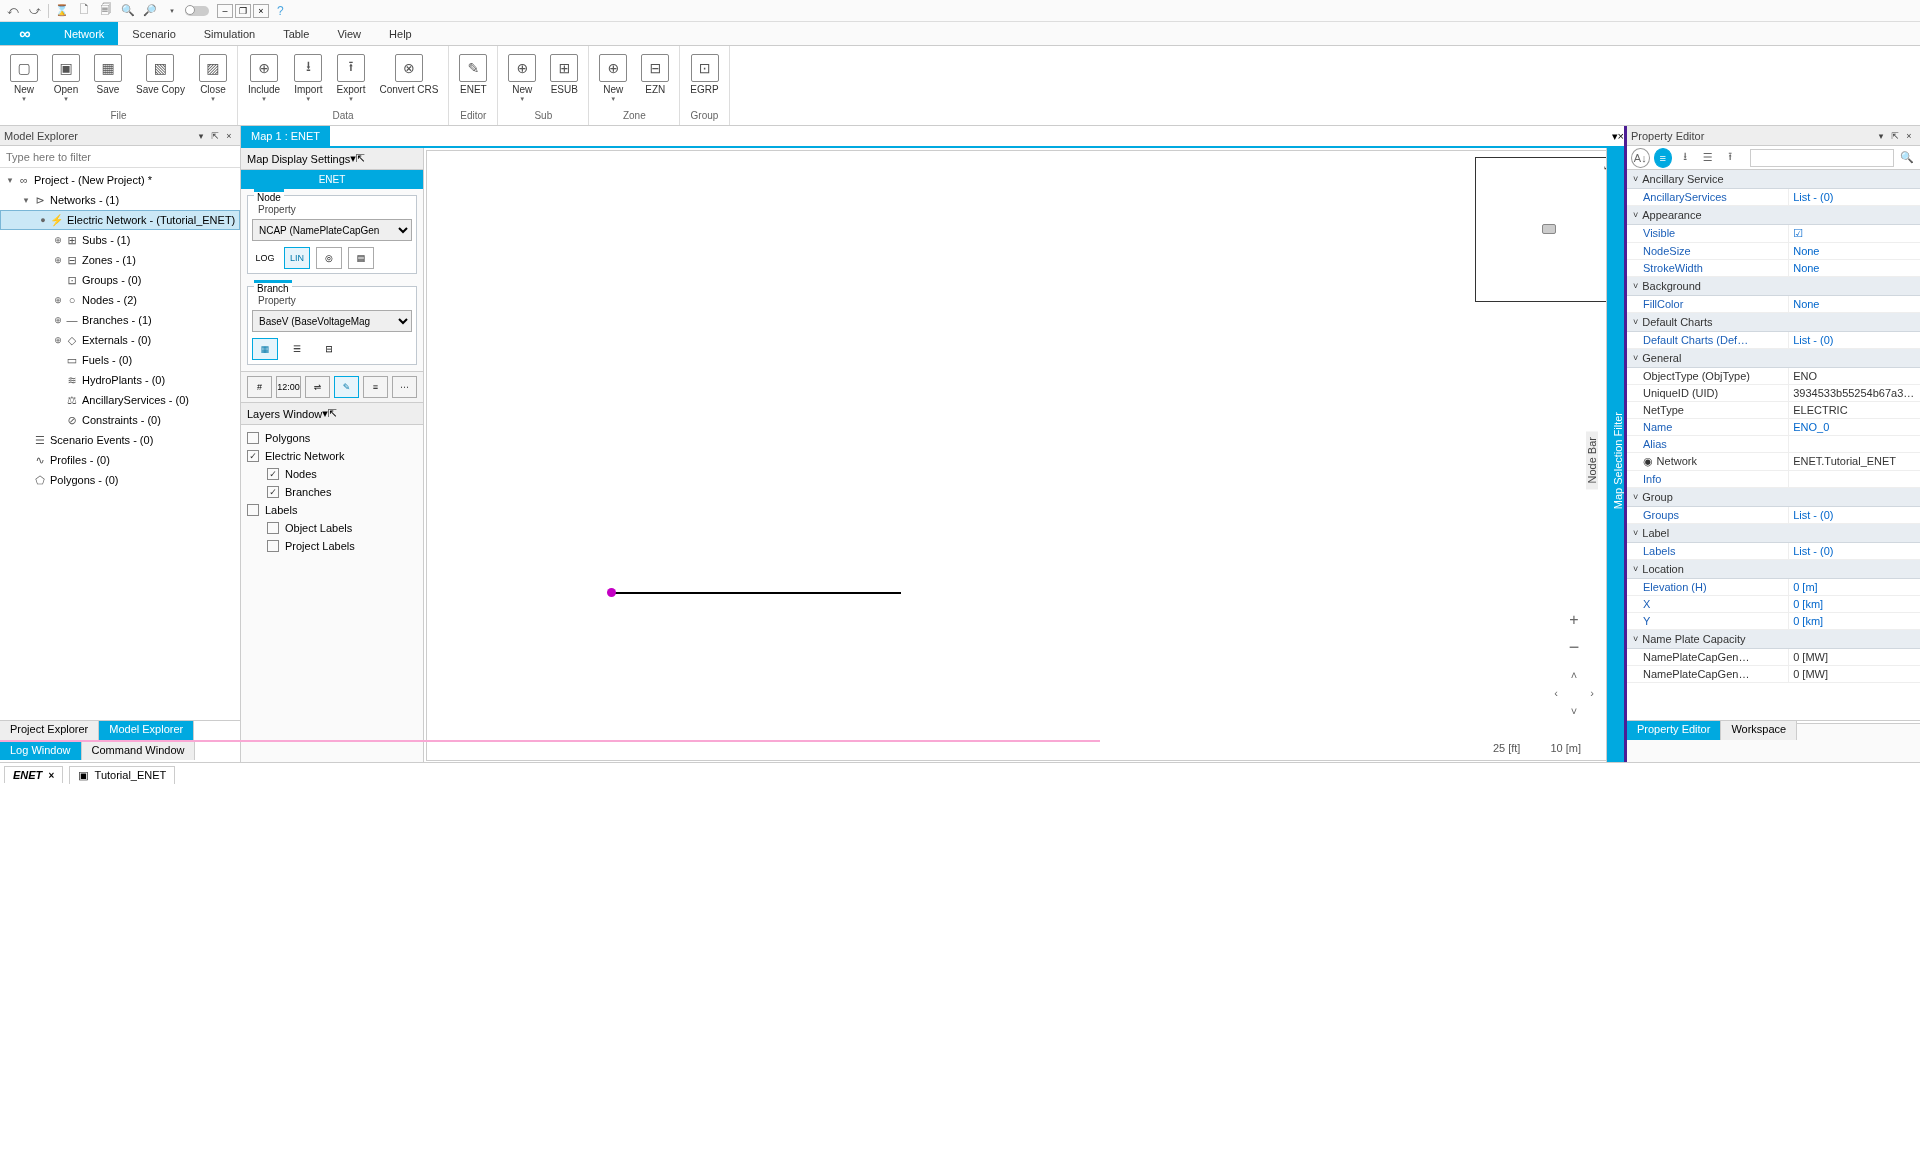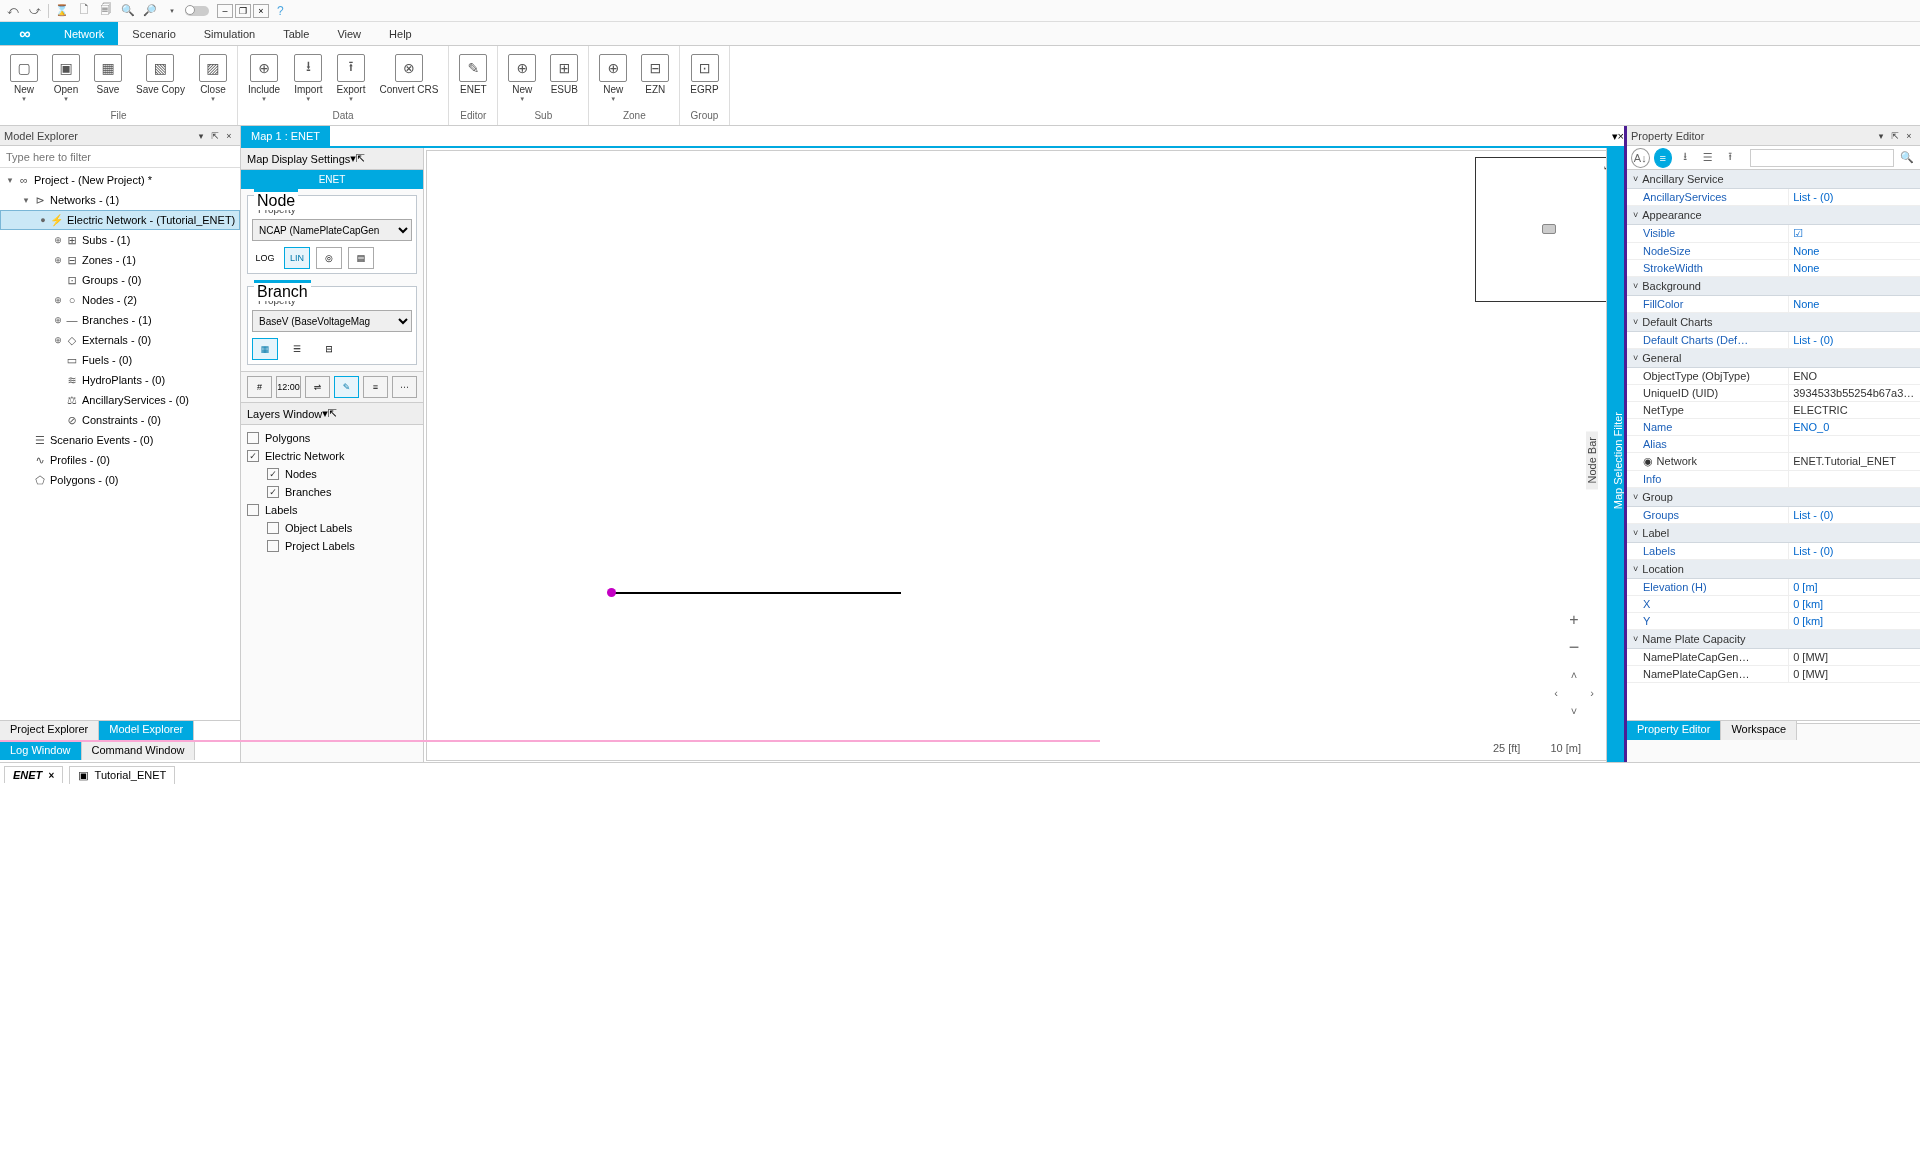--- a/index.html
+++ b/index.html
@@ -45,21 +45,21 @@
 
 .panel-map { flex: 1; display: flex; flex-direction: column; border-right: 3px solid #4c1d95; }
 .map-tab { height: 20px; display: flex; align-items: center; }
 .map-tab-label { background: #00a9e0; color: #fff; padding: 2px 10px; height: 100%; display: flex; align-items: center; }
 .map-tab .spacer { flex: 1; }
 .map-body { flex: 1; display: flex; position: relative; border-top: 2px solid #00a9e0; }
 .map-side { width: 183px; border-right: 1px solid #ccc; display: flex; flex-direction: column; background: #fafafa; }
 .mds-title { height: 22px; display: flex; align-items: center; padding: 0 6px; background: #eee; border-bottom: 1px solid #ccc; }
 .mds-tab { background: #00a9e0; color: #fff; text-align: center; padding: 4px 0; font-size: 10px; }
 .mds-box { border: 1px solid #c0c8d0; margin: 6px; padding: 6px 4px 4px; position: relative; background: #fff; }
-.mds-legend { position: absolute; top: -7px; left: 6px; background: #fff; padding: 0 3px; font-size: 16px; border-top: 3px solid #00a9e0; }
+.mds-legend { position: absolute; top: -7px; left: 6px; background: #fff; padding: 0 3px; font-size: 10px; border-top: 3px solid #00a9e0; }
 .mds-sub { font-size: 10px; margin: 2px 0 4px 6px; color: #444; }
 .mds-select { width: 100%; height: 22px; border: 1px solid #aaa; font-size: 10px; padding: 0 2px; }
 .mds-row { display: flex; gap: 6px; margin-top: 6px; align-items: center; }
 .mds-sq { width: 26px; height: 22px; border: 1px solid #aaa; display: flex; align-items: center; justify-content: center; font-size: 9px; cursor: pointer; }
 .mds-sq.active { border-color: #00a9e0; background: #e6f4fb; color: #0077aa; }
 .mds-toolbar { display: flex; gap: 4px; padding: 4px 6px; border-top: 1px solid #ccc; border-bottom: 1px solid #ccc; background: #f4f4f4; }
 .layers { padding: 4px 6px; }
 .layer-row { display: flex; align-items: center; gap: 6px; padding: 3px 0; }
 .layer-row.indent1 { padding-left: 20px; }
 .chk { width: 12px; height: 12px; border: 1px solid #888; display: inline-flex; align-items: center; justify-content: center; font-size: 9px; }

